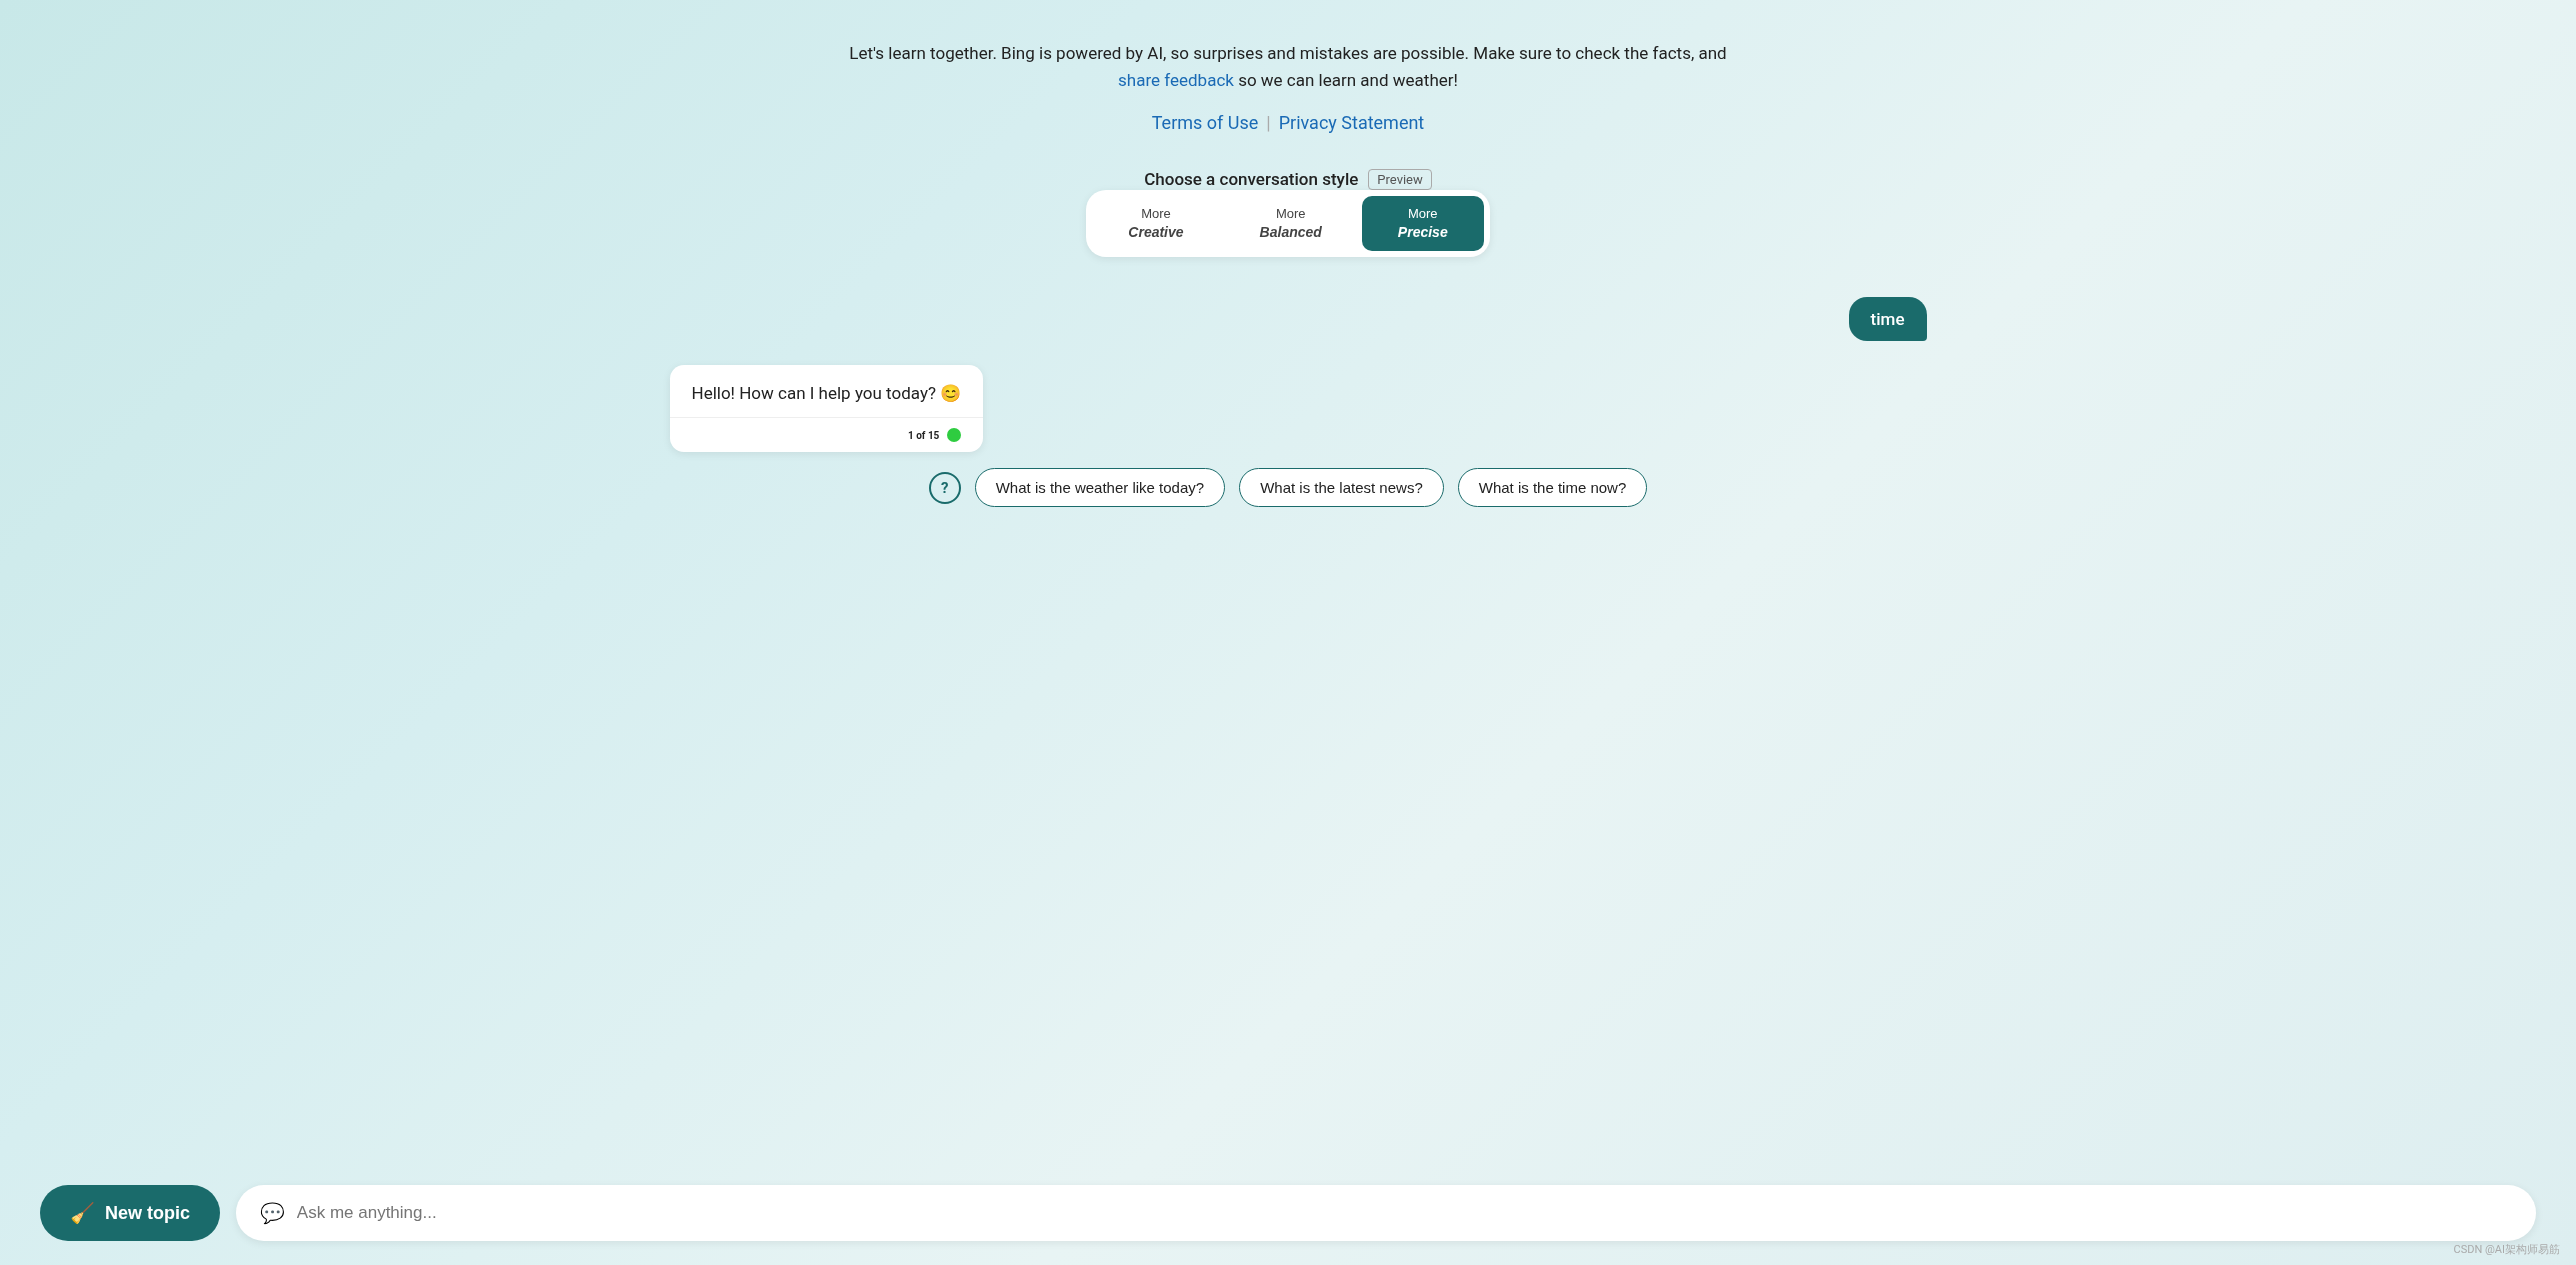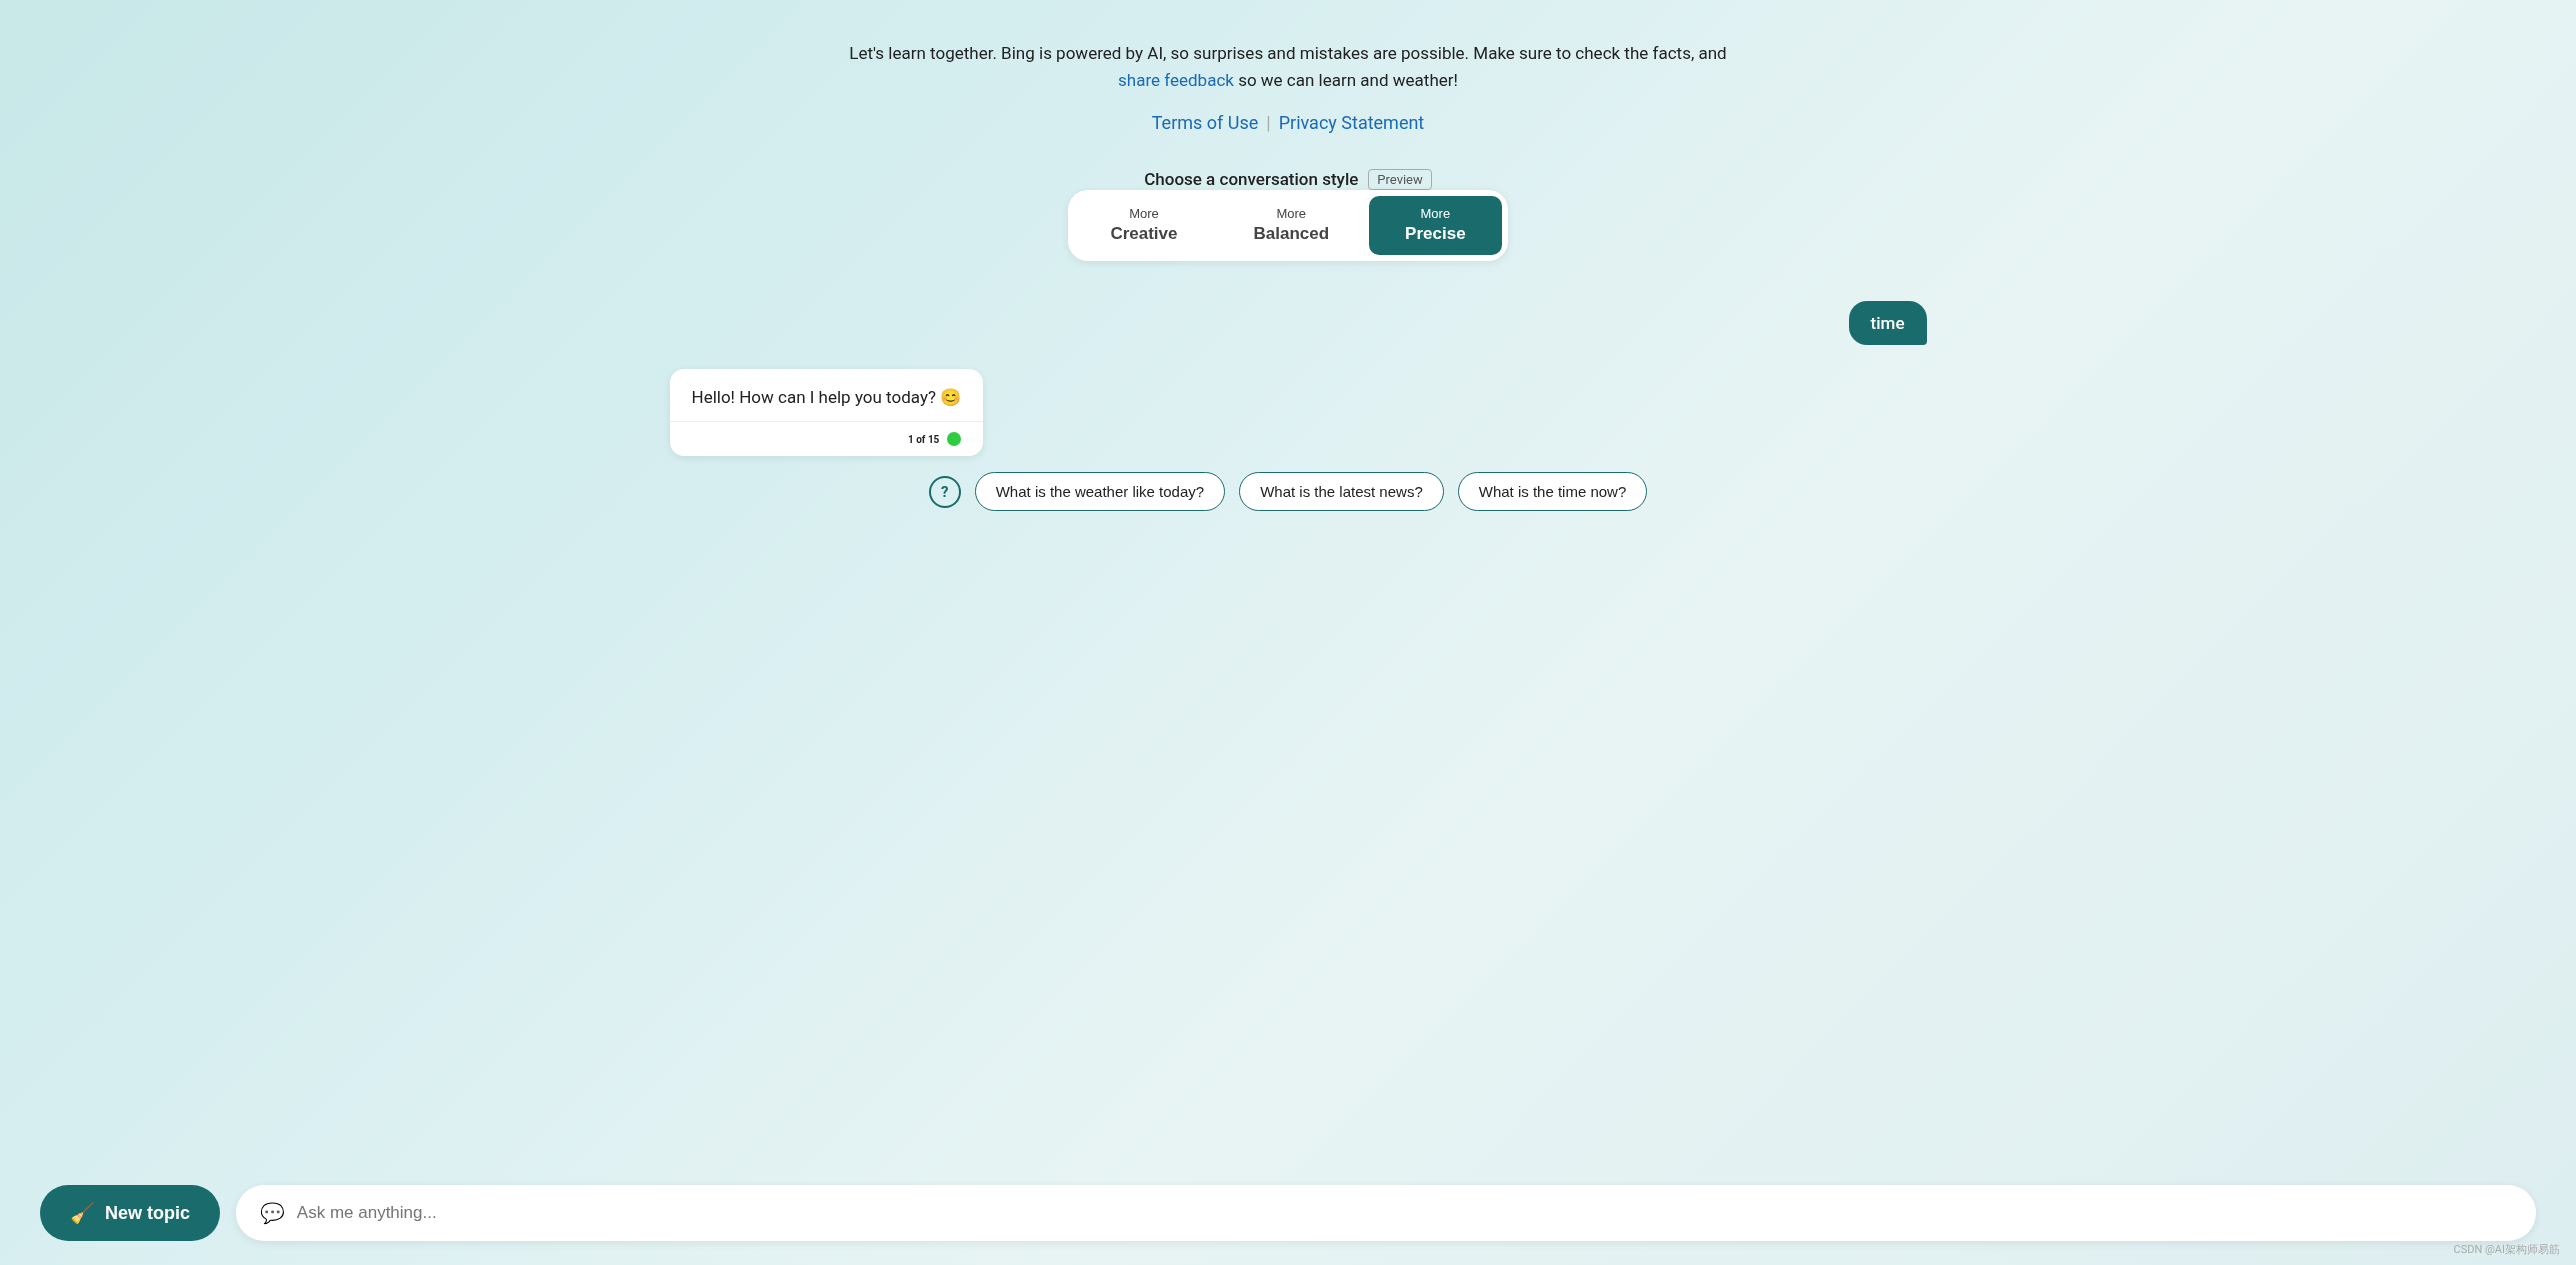--- a/index.html
+++ b/index.html
@@ -99,22 +99,23 @@
       line-height: 1.3;
       min-width: 120px;
     }
 
     .style-btn .btn-top {
       font-size: 13px;
       font-weight: 400;
     }
 
     .style-btn .btn-bottom {
-      font-size: 17px;
+      font-size: 14px;
       font-weight: 600;
+      font-style: italic;
     }
 
     .style-btn.active {
       background: #1a6b6b;
       color: #fff;
     }
 
     .chat-area {
       width: 100%;
       max-width: 1397px;

